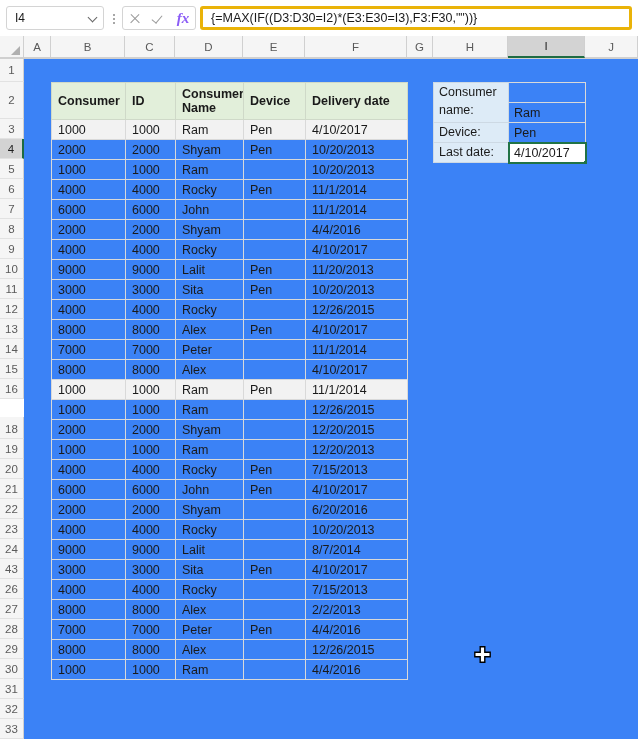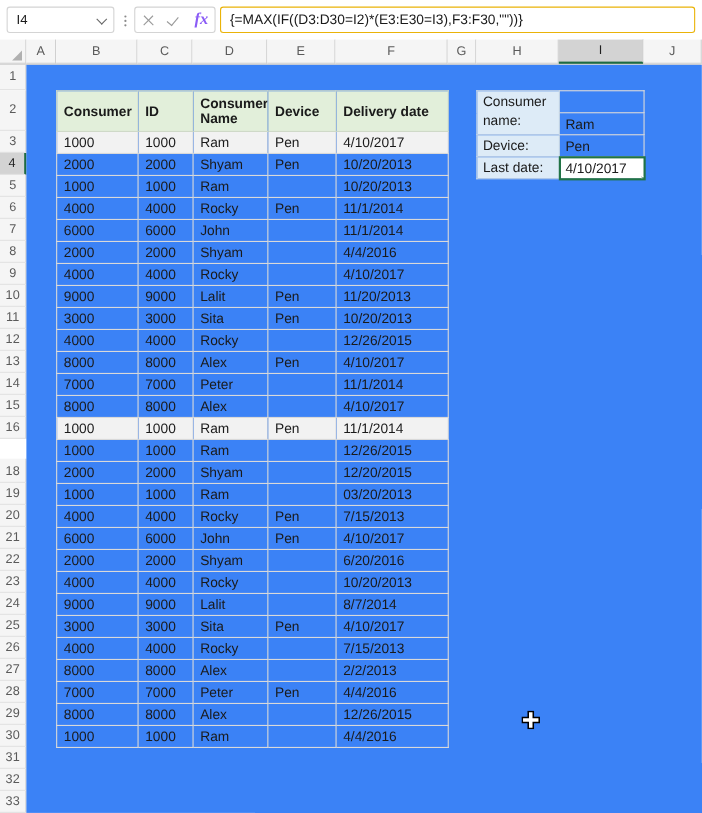--- a/index.html
+++ b/index.html
@@ -72,21 +72,21 @@
     transform: rotate(40deg);
   }
   .ic-fx {
     font-family: "Liberation Serif", serif;
     font-style: italic; font-weight: bold;
     font-size: 15px; color: #8b5cf6;
     line-height: 16px; text-align: center;
   }
   .formula-input {
     flex: 1; height: 24px;
-    border: 1px solid #eab308; border-radius: 3px;
+    border: 3px solid #eab308; border-radius: 3px;
     background: #ffffff;
     display: flex; align-items: center;
     padding: 0 8px;
     font-size: 12.5px; color: #1a1a1a;
     white-space: nowrap; overflow: hidden;
   }
 
   
   .colhead {
     position: absolute; left: 0; top: 36px;
@@ -268,21 +268,21 @@
     <div class="rh" style="top: 359px; height: 20px;">15</div>
     <div class="rh" style="top: 379px; height: 20px;">16</div>
     <div class="rh" style="top: 417px; height: 20px;">17</div>
     <div class="rh" style="top: 419px; height: 20px;">18</div>
     <div class="rh" style="top: 439px; height: 20px;">19</div>
     <div class="rh" style="top: 459px; height: 20px;">20</div>
     <div class="rh" style="top: 479px; height: 20px;">21</div>
     <div class="rh" style="top: 499px; height: 20px;">22</div>
     <div class="rh" style="top: 519px; height: 20px;">23</div>
     <div class="rh" style="top: 539px; height: 20px;">24</div>
-    <div class="rh" style="top: 559px; height: 20px;">25</div>
+    <div class="rh" style="top: 559px; height: 20px;">43</div>
     <div class="rh" style="top: 579px; height: 20px;">26</div>
     <div class="rh" style="top: 599px; height: 20px;">27</div>
     <div class="rh" style="top: 619px; height: 20px;">28</div>
     <div class="rh" style="top: 639px; height: 20px;">29</div>
     <div class="rh" style="top: 659px; height: 20px;">30</div>
     <div class="rh" style="top: 679px; height: 20px;">31</div>
     <div class="rh" style="top: 699px; height: 20px;">32</div>
     <div class="rh" style="top: 719px; height: 20px;">33</div>
   </div>
 
@@ -416,21 +416,21 @@
           <td class="c-num">2000</td>
           <td>Shyam</td>
           <td></td>
           <td>12/20/2015</td>
         </tr>
         <tr>
           <td class="c-num">1000</td>
           <td class="c-num">1000</td>
           <td>Ram</td>
           <td></td>
-          <td>03/20/2013</td>
+          <td>12/20/2013</td>
         </tr>
         <tr>
           <td class="c-num">4000</td>
           <td class="c-num">4000</td>
           <td>Rocky</td>
           <td>Pen</td>
           <td>7/15/2013</td>
         </tr>
         <tr>
           <td class="c-num">6000</td>

